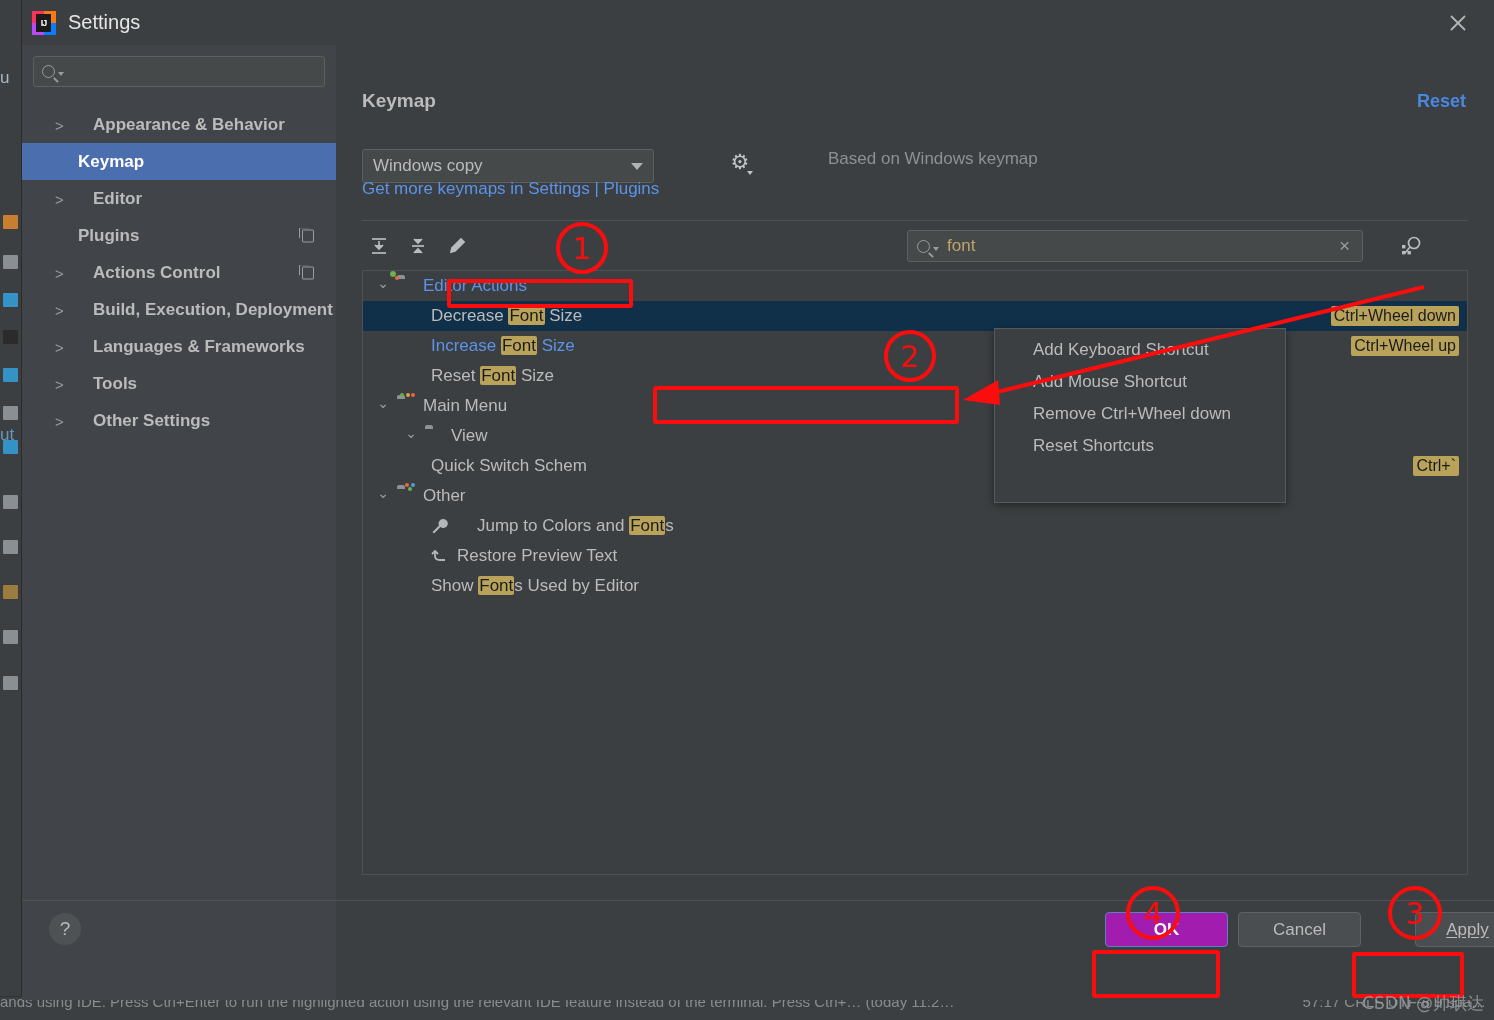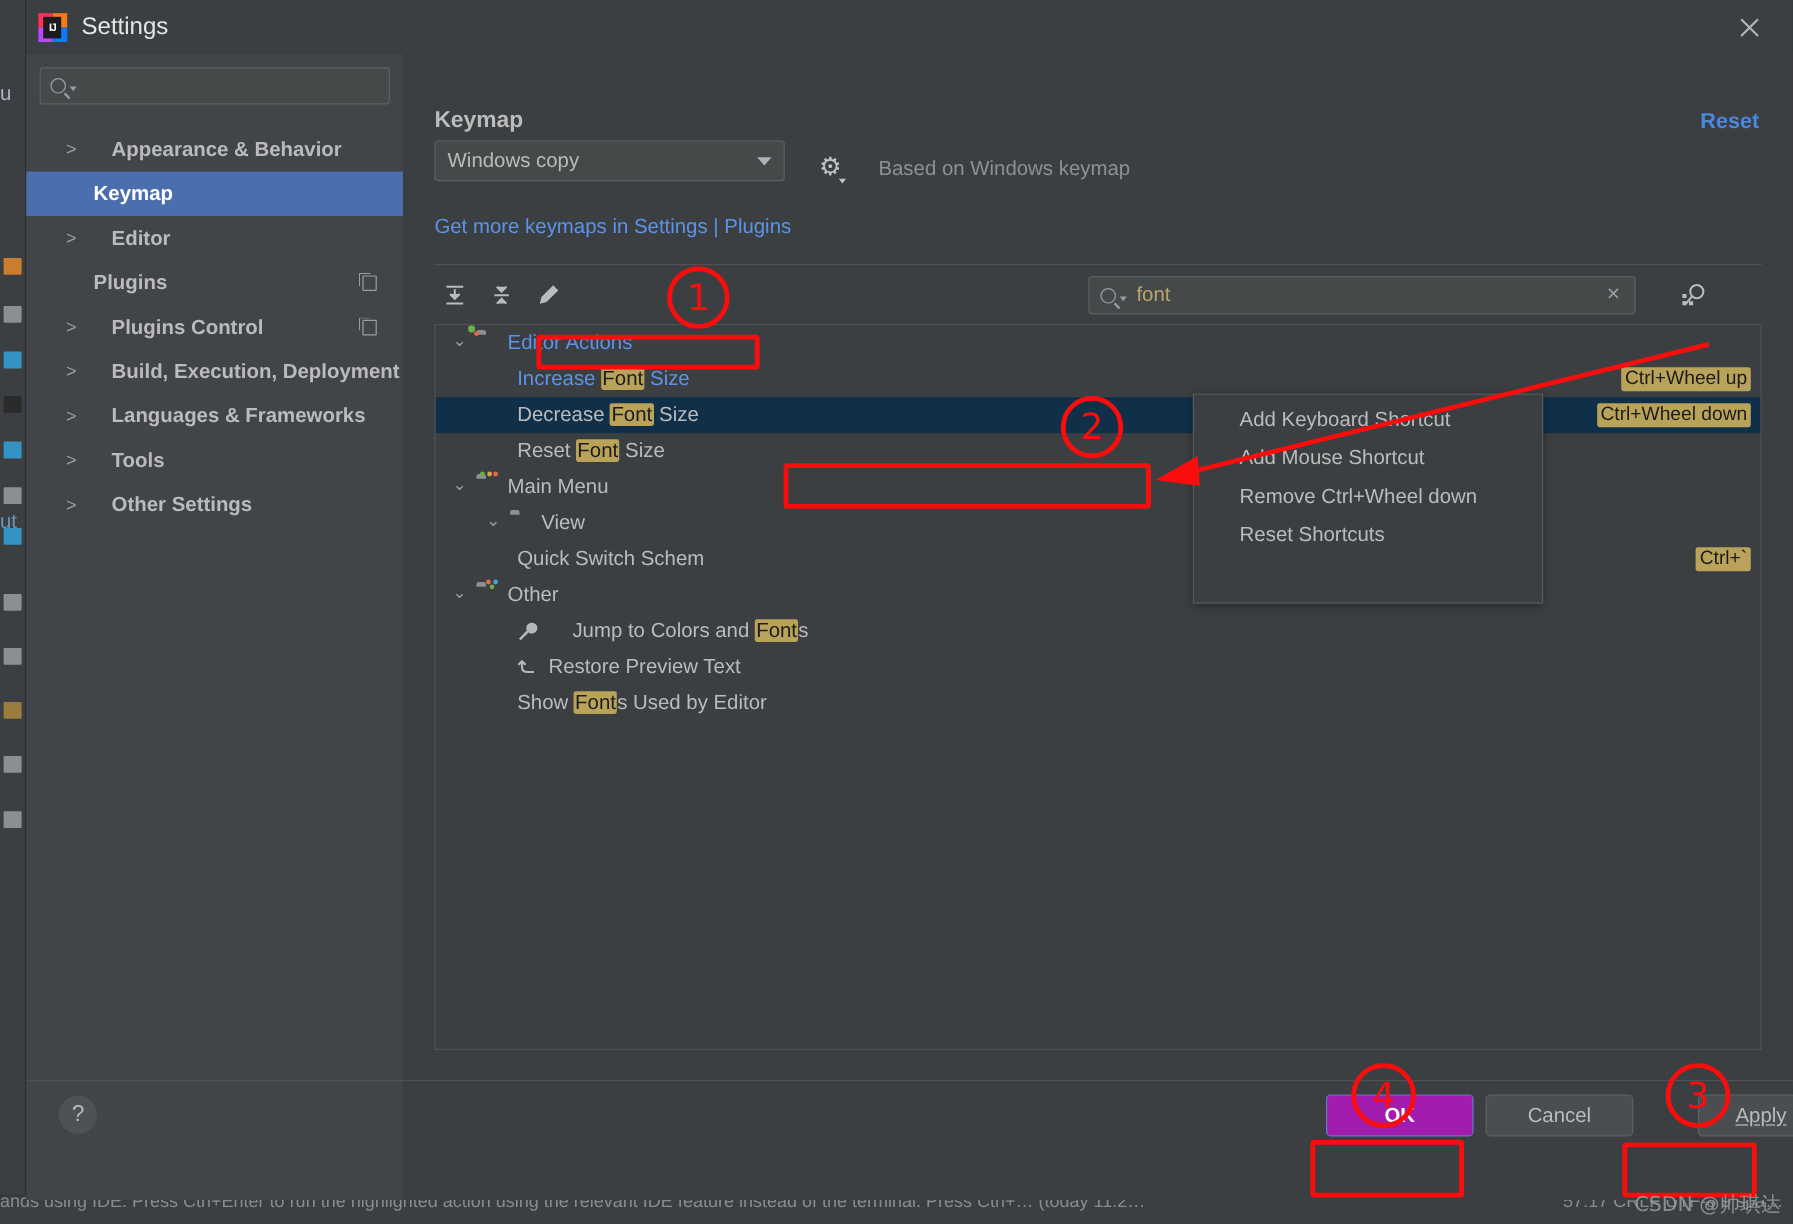--- a/index.html
+++ b/index.html
@@ -154,22 +154,22 @@
   }
   #page-title {
     position:absolute; left:26px; top:45px;
     font-size:19px; font-weight:bold; color:#bbbbbb;
   }
   #reset-link {
     position:absolute; right:28px; top:46px;
     font-size:18px; font-weight:bold; color:#4a88e0; cursor:pointer;
   }
   #keymap-row {
-    position:absolute; left:26px; top:72px;
-    display:flex; align-items:flex-end;
+    position:absolute; left:26px; top:104px;
+    display:flex; align-items:flex-start;gap:48px;
   }
   #keymap-combo {
     width:292px; height:34px;
     background:#45494a; border:1px solid #5e6060; border-radius:3px;
     display:flex; align-items:center; justify-content:space-between;
     padding:0 10px; color:#bbbbbb; font-size:17px; cursor:pointer;
   }
   #keymap-combo .tri {
     width:0;height:0;border-left:6px solid transparent;border-right:6px solid transparent;
     border-top:7px solid #b0b3b6;
@@ -388,21 +388,21 @@
           <div class="side-item">
             <span class="chev">&gt;</span>
             <span class="lbl">Editor</span>
           </div>
           <div class="side-item no-chev">
             <span class="lbl">Plugins</span>
             <span class="copy-ic"></span>
           </div>
           <div class="side-item">
             <span class="chev">&gt;</span>
-            <span class="lbl">Plugins Control</span>
+            <span class="lbl">Actions Control</span>
             <span class="copy-ic"></span>
           </div>
           <div class="side-item">
             <span class="chev">&gt;</span>
             <span class="lbl">Build, Execution, Deployment</span>
           </div>
           <div class="side-item">
             <span class="chev">&gt;</span>
             <span class="lbl">Languages &amp; Frameworks</span>
           </div>
@@ -474,27 +474,27 @@
           </svg>
         </div>
       </div>
 
       <div id="tree-panel">
           <div class="trow">
             <span class="chev" style="left: 12px; top: 4px;">⌄</span>
             <span class="ticon" style="left: 34px;"><span class="folder"><span class="fdot" style="right:1px;background:#6ab04c;width:6px;height:6px;"></span><span class="fdot" style="right:-2px;bottom:-2px;background:#e8683f;width:4px;height:4px;"></span></span></span>
             <span class="tlabel blue" style="left: 60px;">Editor Actions</span>
           </div>
-          <div class="trow">
-            <span class="tlabel blue" style="left: 68px;"><span>Increase </span><span class="hl">Font</span><span> Size</span></span>
-            <span class="shortcut">Ctrl+Wheel up</span>
-          </div>
           <div class="trow selected">
             <span class="tlabel" style="left: 68px;"><span>Decrease </span><span class="hl">Font</span><span> Size</span></span>
             <span class="shortcut">Ctrl+Wheel down</span>
+          </div>
+          <div class="trow">
+            <span class="tlabel blue" style="left: 68px;"><span>Increase </span><span class="hl">Font</span><span> Size</span></span>
+            <span class="shortcut">Ctrl+Wheel up</span>
           </div>
           <div class="trow">
             <span class="tlabel" style="left: 68px;"><span>Reset </span><span class="hl">Font</span><span> Size</span></span>
           </div>
           <div class="trow">
             <span class="chev" style="left: 12px; top: 4px;">⌄</span>
             <span class="ticon" style="left: 34px;"><span class="folder"><span class="fdot" style="left:3px;background:#6ab04c;"></span><span class="fdot" style="left:9px;background:#d9a441;"></span><span class="fdot" style="left:14px;background:#e8683f;"></span></span></span>
             <span class="tlabel" style="left: 60px;">Main Menu</span>
           </div>
           <div class="trow">

